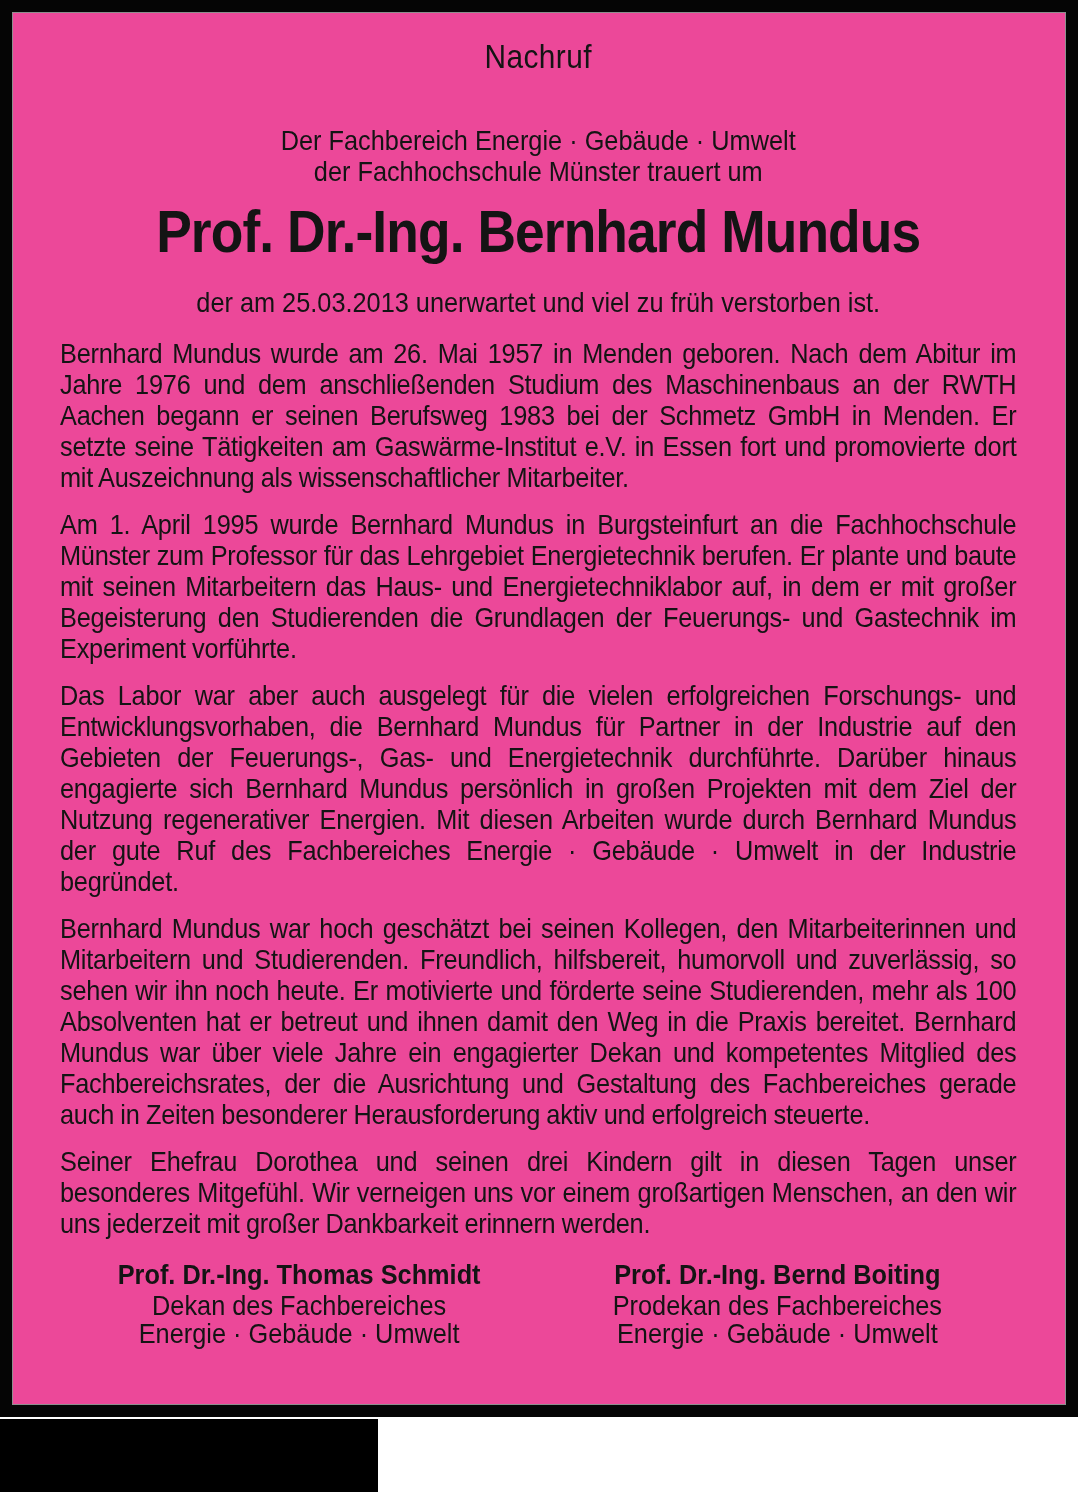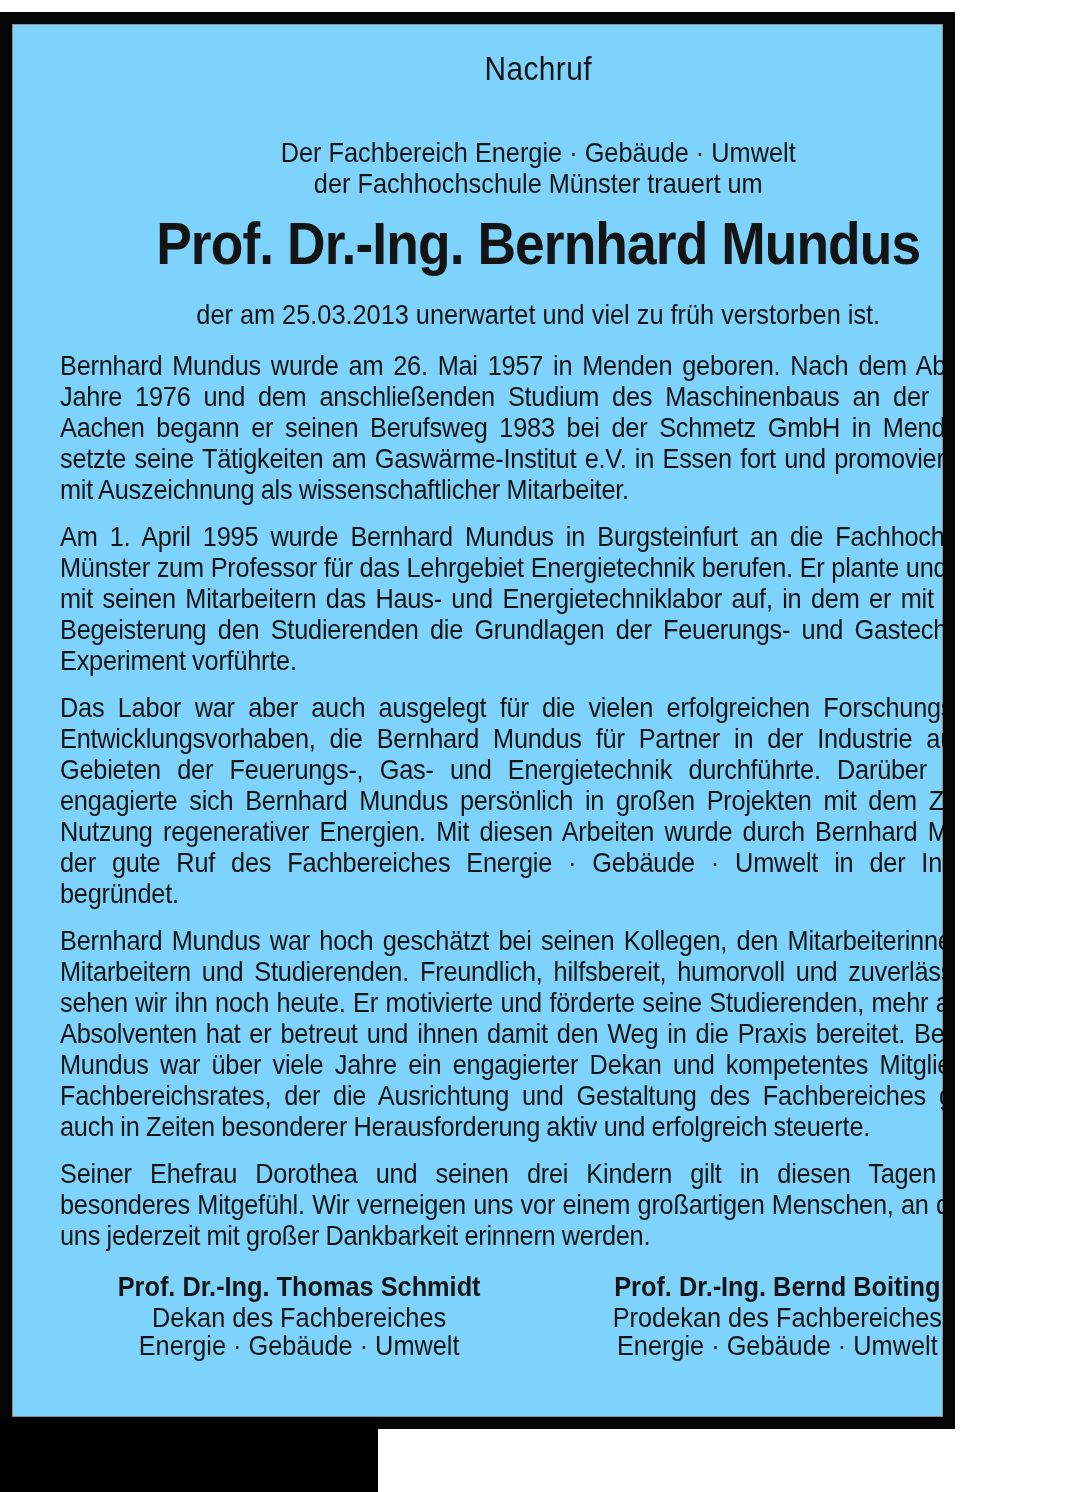--- a/index.html
+++ b/index.html
@@ -13,25 +13,25 @@
     position: relative;
     font-family: "Liberation Sans", "DejaVu Sans", sans-serif;
     color: #141414;
     overflow: hidden;
   }
 
   
   .frame {
     position: absolute;
     left: 0;
-    top: 12px;
-    width: 955px;
+    top: 0;
+    width: 1078px;
     height: 1417px;
     box-sizing: border-box;
-    background: #7dd3fc;
+    background: #ec4899;
     border: 12px solid #050505;
     box-shadow: inset 0 0 0 1px #8e8e8e;
     overflow: hidden;
   }
 
   
   .scale-wrap {
     position: absolute;
     left: 48px;
     top: 0;

